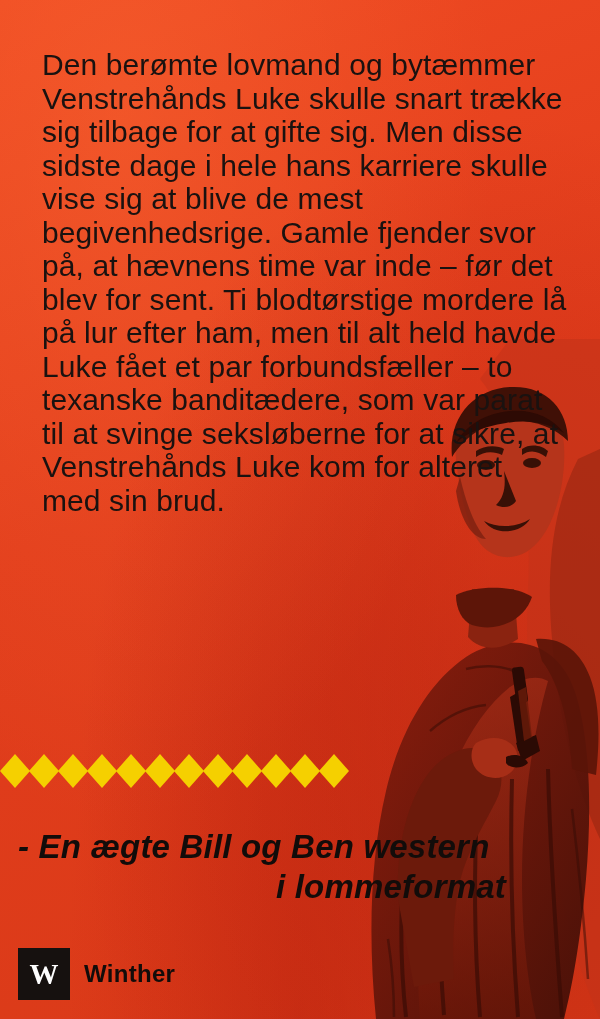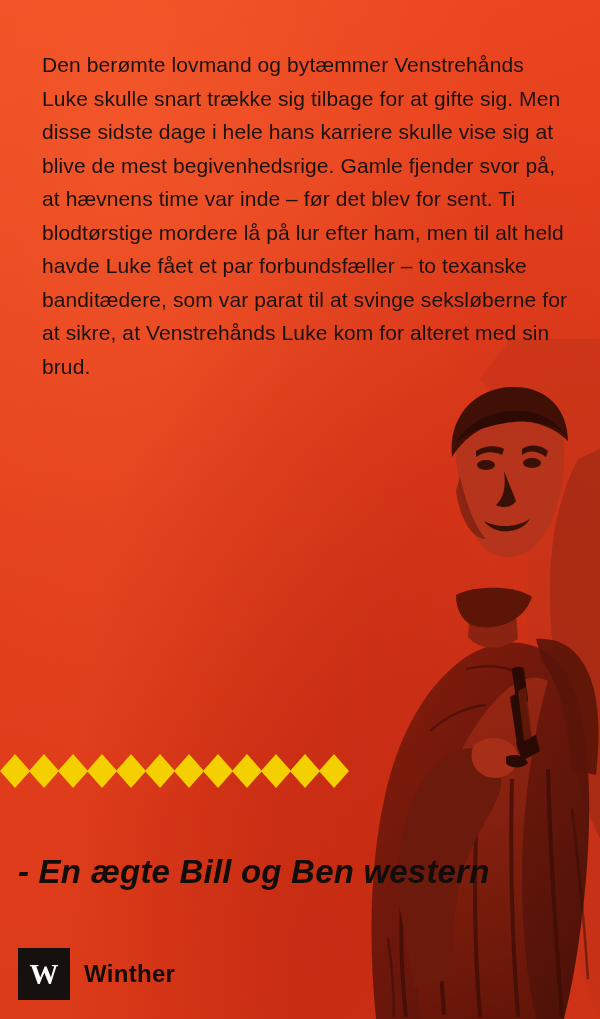--- a/index.html
+++ b/index.html
@@ -29,21 +29,21 @@
       linear-gradient(160deg, #ef4a22 0%, #e23d1c 45%, #d93a18 100%);
     z-index: 0;
   }
   .layer { position: absolute; z-index: 2; }
 
   
   #blurb {
     left: 42px;
     top: 48px;
     width: 525px;
-    font-size: 21px;
+    font-size: 30px;
     line-height: 33.5px;
     color: #1a1210;
     letter-spacing: 0.1px;
     white-space: pre-wrap;
     z-index: 5;
   }
 
   
   #artwork {
     right: 0;
@@ -70,21 +70,21 @@
     height: 34px;
     background: #f5d000;
     margin-right: -1px;
     clip-path: polygon(50% 0%, 100% 50%, 50% 100%, 0% 50%);
     flex: 0 0 auto;
   }
 
   
   #tagline {
     left: 18px;
-    top: 852px;
+    top: 827px;
     width: 500px;
     z-index: 7;
     color: #120c0a;
     font-weight: bold;
     font-style: italic;
     font-size: 33px;
     line-height: 40px;
     letter-spacing: 0.2px;
   }
   #tagline .line1 { text-align: left; }
@@ -231,20 +231,21 @@
     <span class="diamond"></span>
     <span class="diamond"></span>
     <span class="diamond"></span>
     <span class="diamond"></span>
     <span class="diamond"></span>
     <span class="diamond"></span>
   </div>
 
   <div id="tagline" class="layer">
     <div class="line1">- En ægte Bill og Ben western</div>
+    <div class="line2">i lommeformat</div>
   </div>
 
   <div id="publisher" class="layer">
     <div id="logo-mark">W</div>
     <div id="publisher-name">Winther</div>
   </div>
 
 </div>
 
 </body></html>

